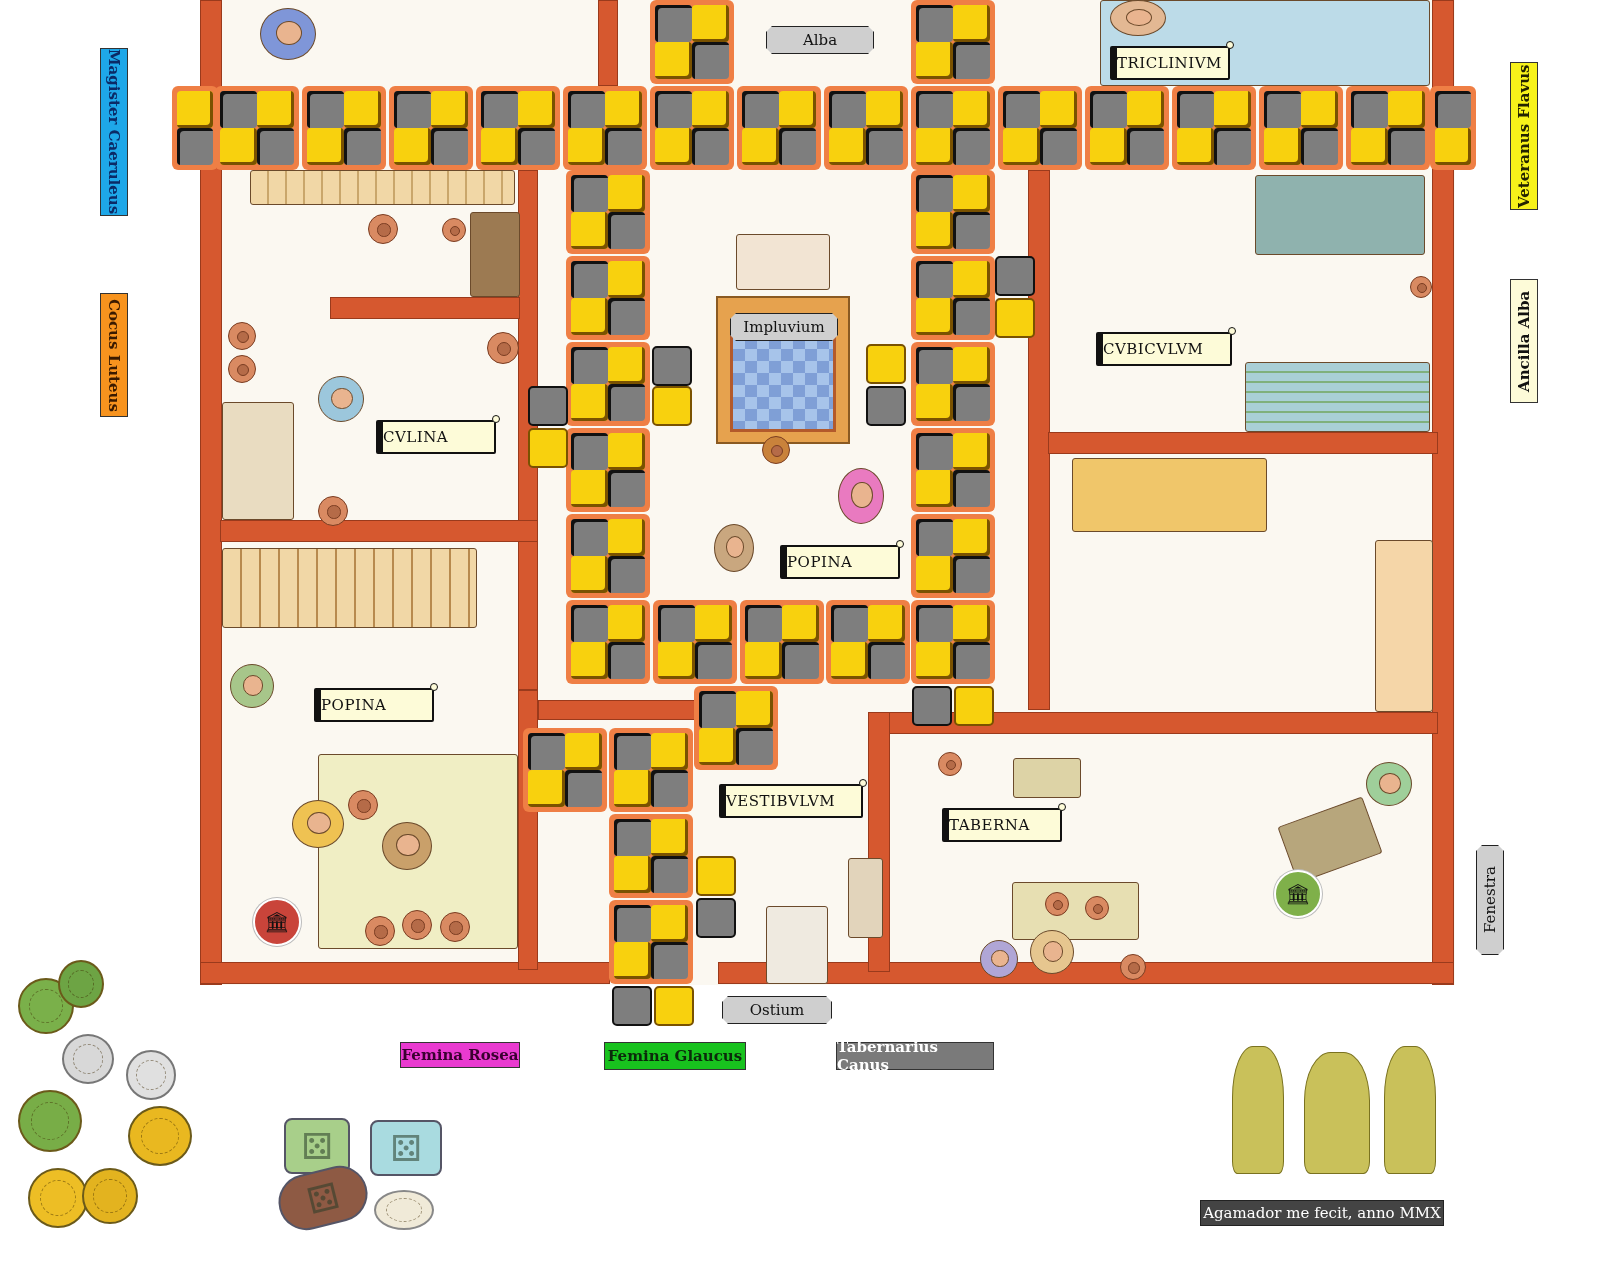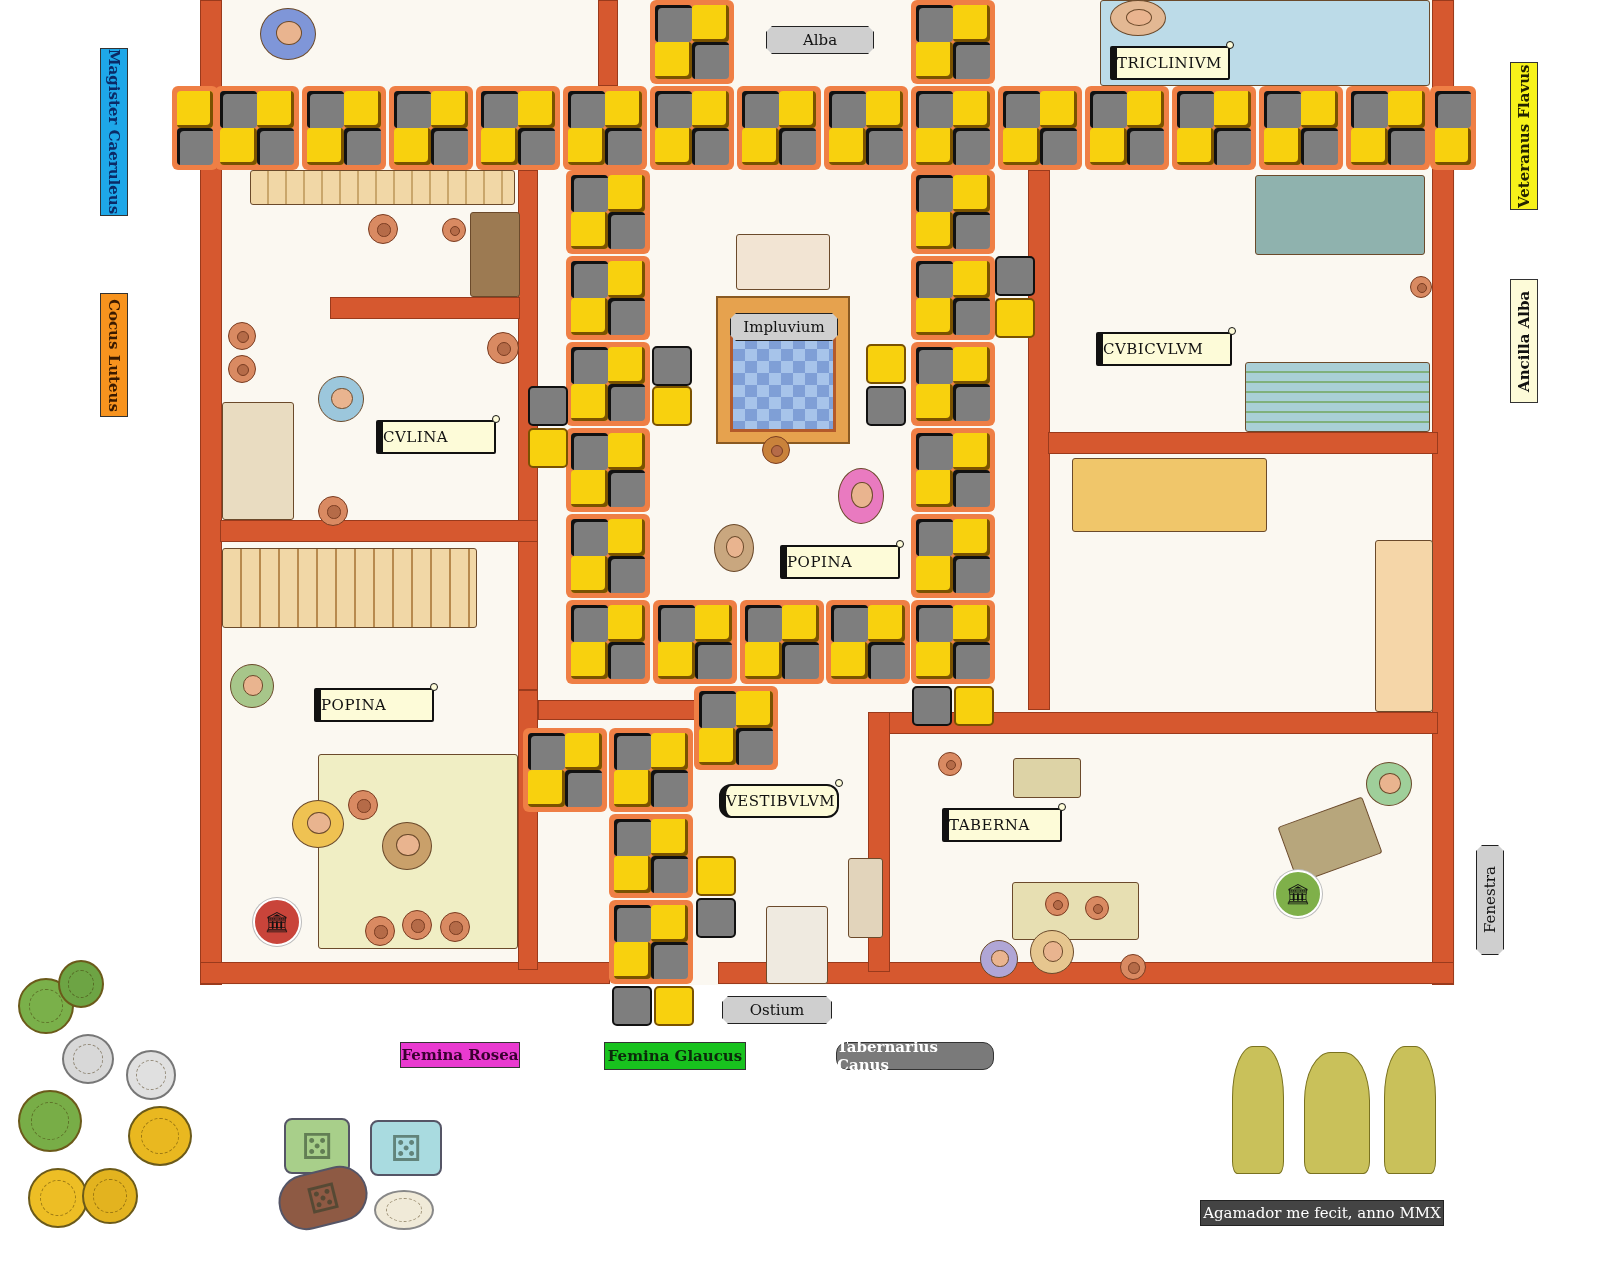--- a/index.html
+++ b/index.html
@@ -385,21 +385,21 @@
     </div>
   <div class="scroll" style="left:376px;top:420px;width:120px;">
       <span>CVLINA</span>
     </div>
   <div class="scroll" style="left:780px;top:545px;width:120px;">
       <span>POPINA</span>
     </div>
   <div class="scroll" style="left:314px;top:688px;width:120px;">
       <span>POPINA</span>
     </div>
-  <div class="scroll" style="left:719px;top:784px;width:120px;border-radius:12px;">
+  <div class="scroll" style="left:719px;top:784px;width:144px;">
       <span>VESTIBVLVM</span>
     </div>
   <div class="scroll" style="left:942px;top:808px;width:120px;">
       <span>TABERNA</span>
     </div>
 
   <div class="zone" style="left:766px;top:26px;width:108px;height:28px;">
       <span>Alba</span>
     </div>
   <div class="zone" style="left:730px;top:313px;width:108px;height:28px;">
@@ -423,21 +423,21 @@
     </div>
   <div class="suspect v" style="left:1510px;top:279px;width:28px;height:124px;background:#fdfbd8;color:#111;transform:rotate(180deg);">
       <span>Ancilla Alba</span>
     </div>
   <div class="suspect" style="left:400px;top:1042px;width:120px;height:26px;background:#e93ad0;color:#3a0030;">
       <span>Femina Rosea</span>
     </div>
   <div class="suspect" style="left:604px;top:1042px;width:142px;height:28px;background:#18c21e;color:#0b2a0b;">
       <span>Femina Glaucus</span>
     </div>
-  <div class="suspect" style="left:836px;top:1042px;width:158px;height:28px;background:#7a7a7a;color:#ffffff;border-radius:11px;">
+  <div class="suspect" style="left:836px;top:1042px;width:158px;height:28px;background:#7a7a7a;color:#ffffff;">
       <span>Tabernarius Canus</span>
     </div>
 
   <div class="marker" style="left:253px;top:898px;background:#c9443a;">
       <span>🏛</span>
     </div>
   <div class="marker" style="left:1274px;top:870px;background:#7fb04a;">
       <span>🏛</span>
     </div>
 

